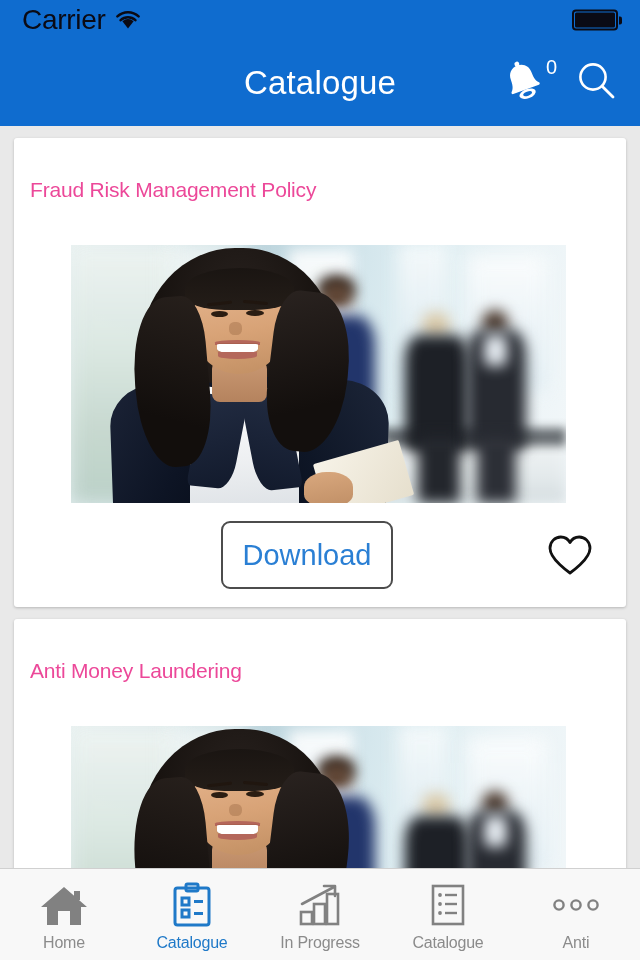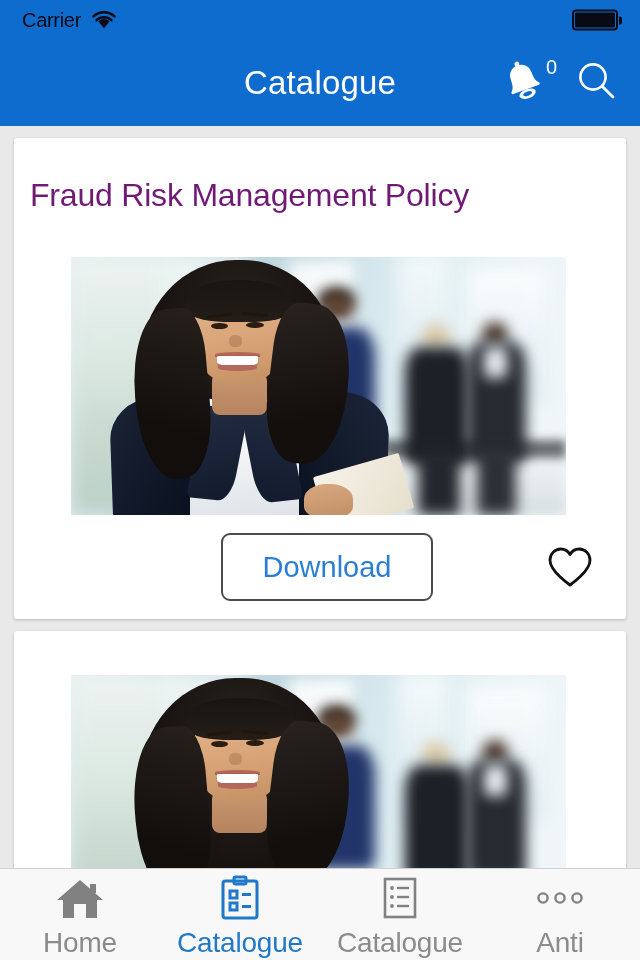--- a/index.html
+++ b/index.html
@@ -11,21 +11,21 @@
     position:relative;
   }
 
   
   .statusbar {
     position:absolute; top:0; left:0; width:640px; height:40px;
     background:#0f6ccf;
     display:flex; align-items:center;
   }
   .sb-left { display:flex; align-items:center; gap:9px; margin-left:22px; }
-  .sb-carrier { font-size:20px; color:#0a0a14; letter-spacing:-0.3px; }
+  .sb-carrier { font-size:28px; color:#0a0a14; letter-spacing:-0.3px; }
   .sb-wifi { display:block; }
   .sb-time {
     position:absolute; left:0; width:640px; text-align:center;
     font-size:25px; font-weight:bold; color:#0a0a14; letter-spacing:-0.4px;
   }
   .sb-batt {
     position:absolute; right:18px; top:50%; transform:translateY(-50%);
     display:flex; align-items:center;
   }
   .batt-body {
@@ -66,37 +66,37 @@
   }
 
   .card {
     background:#ffffff;
     margin:12px 14px 0 14px;
     border-radius:3px;
     box-shadow:0 1px 3px rgba(0,0,0,0.22);
     overflow:hidden;
   }
   .card-title {
-    font-size:32px; color:#701a75; padding:40px 0 0 16px;
+    font-size:21px; color:#ec4899; padding:40px 0 0 16px;
     letter-spacing:-0.2px; line-height:1.1;
   }
 
   .card-media {
     margin:44px 0 0 57px;
     width:495px; height:258px;
     position:relative; overflow:hidden;
   }
 
   .card-actions {
     height:104px; display:flex; align-items:center;
     padding:0 40px 0 0; position:relative;
   }
   .dl-btn {
     margin-left:207px;
-    width:212px; height:68px;
+    width:172px; height:68px;
     border:2px solid #4c4c4c; border-radius:9px;
     background:#ffffff; color:#2a7fd4;
     font-size:29px; font-family:"Liberation Sans", sans-serif;
     display:flex; align-items:center; justify-content:center;
     cursor:pointer;
   }
   .fav-btn {
     position:absolute; right:32px; top:50%; transform:translateY(-50%);
     background:none; border:none; cursor:pointer; line-height:0;
   }
@@ -289,21 +289,21 @@
     position:absolute; bottom:0; left:0; width:640px; height:92px;
     background:#f8f8f8;
     border-top:1px solid #d0d0d0;
     display:flex;
   }
   .tab {
     flex:1; display:flex; flex-direction:column;
     align-items:center; justify-content:center; gap:6px;
     cursor:pointer; padding-top:4px;
   }
-  .tab-label { font-size:28px; color:#8b8b8b; letter-spacing:-0.2px; }
+  .tab-label { font-size:16px; color:#8b8b8b; letter-spacing:-0.2px; }
   .tab.active .tab-label { color:#1f79c8; }
   .tab-icon { height:46px; display:flex; align-items:center; justify-content:center; }
 </style>
 </head>
 <body>
 
 <div class="statusbar">
   <div class="sb-left">
     <span class="sb-carrier">Carrier</span>
     <span class="sb-wifi">
@@ -426,20 +426,21 @@
         <span>
           <svg width="48" height="44" viewBox="0 0 48 44">
             <path d="M24 40 C24 40 4 26.5 4 15.2 C4 8.6 9 4 14.8 4 C18.9 4 22.2 6.3 24 9.6 C25.8 6.3 29.1 4 33.2 4 C39 4 44 8.6 44 15.2 C44 26.5 24 40 24 40 Z" fill="none" stroke="#111111" stroke-width="2.8" stroke-linejoin="round"></path>
           </svg>
         </span>
       </button>
     </div>
   </div>
 
   <div class="card">
+    <div class="card-title">Anti Money Laundering</div>
 
     <div class="card-media">
       <div class="photo">
         <div class="ph-bg"></div>
         <div class="ph-glass-a"></div>
         <div class="ph-glass-b"></div>
         <div class="ph-win1"></div>
         <div class="ph-win2"></div>
         <div class="ph-win3"></div>
 
@@ -503,20 +504,32 @@
         <rect x="16" y="2" width="12" height="7" rx="1.5" fill="none" stroke="#1f79c8" stroke-width="3"></rect>
         <rect x="12" y="16" width="7" height="7" fill="none" stroke="#1f79c8" stroke-width="3"></rect>
         <line x1="24" y1="19.5" x2="33" y2="19.5" stroke="#1f79c8" stroke-width="3"></line>
         <rect x="12" y="28" width="7" height="7" fill="none" stroke="#1f79c8" stroke-width="3"></rect>
         <line x1="24" y1="31.5" x2="33" y2="31.5" stroke="#1f79c8" stroke-width="3"></line>
       </svg>
     </span>
     <span class="tab-label">Catalogue</span>
   </div>
 
+  <div class="tab">
+    <span class="tab-icon">
+      <svg width="48" height="46" viewBox="0 0 48 46">
+        <rect x="5" y="30" width="11" height="12" fill="none" stroke="#818181" stroke-width="2.6"></rect>
+        <rect x="18" y="22" width="11" height="20" fill="none" stroke="#818181" stroke-width="2.6"></rect>
+        <rect x="31" y="12" width="11" height="30" fill="none" stroke="#818181" stroke-width="2.6"></rect>
+        <line x1="6" y1="22" x2="38" y2="5" stroke="#818181" stroke-width="2.6" stroke-linecap="round"></line>
+        <polyline points="28,4 39,4 39,14" fill="none" stroke="#818181" stroke-width="2.6" stroke-linecap="round" stroke-linejoin="round"></polyline>
+      </svg>
+    </span>
+    <span class="tab-label">In Progress</span>
+  </div>
 
   <div class="tab">
     <span class="tab-icon">
       <svg width="42" height="46" viewBox="0 0 42 46">
         <rect x="6" y="4" width="30" height="38" fill="none" stroke="#818181" stroke-width="2.6"></rect>
         <circle cx="13" cy="13" r="1.9" fill="#818181"></circle>
         <circle cx="13" cy="22" r="1.9" fill="#818181"></circle>
         <circle cx="13" cy="31" r="1.9" fill="#818181"></circle>
         <line x1="18" y1="13" x2="30" y2="13" stroke="#818181" stroke-width="2.4"></line>
         <line x1="18" y1="22" x2="30" y2="22" stroke="#818181" stroke-width="2.4"></line>

